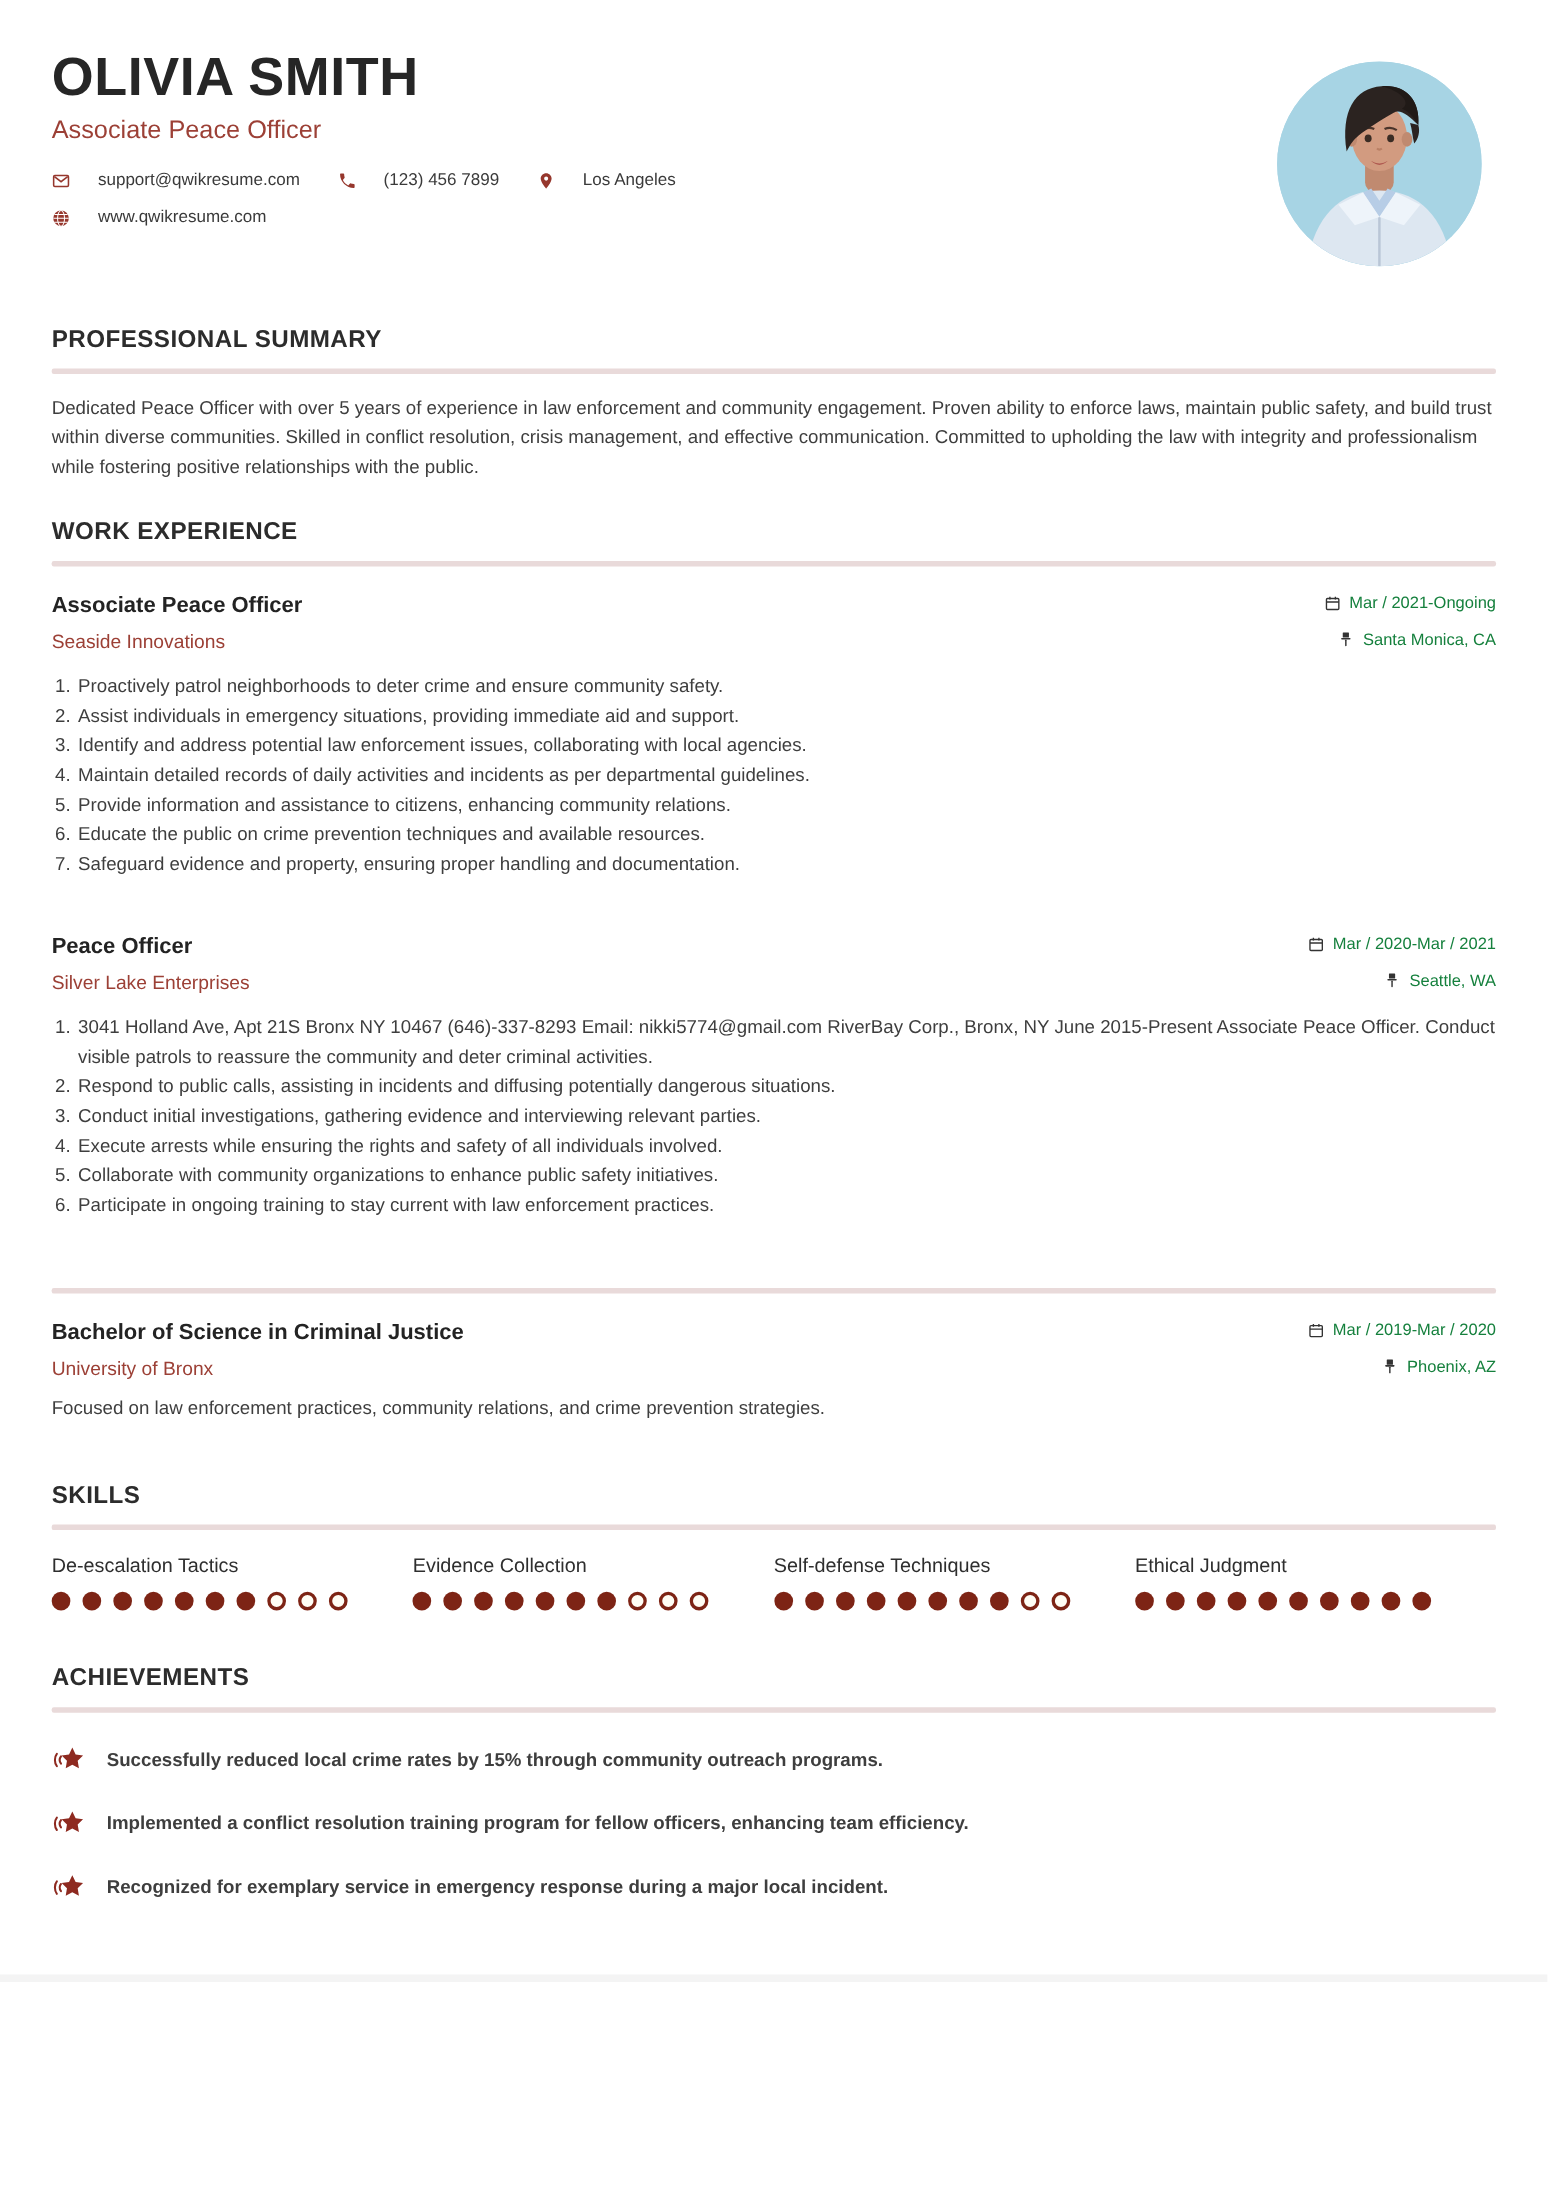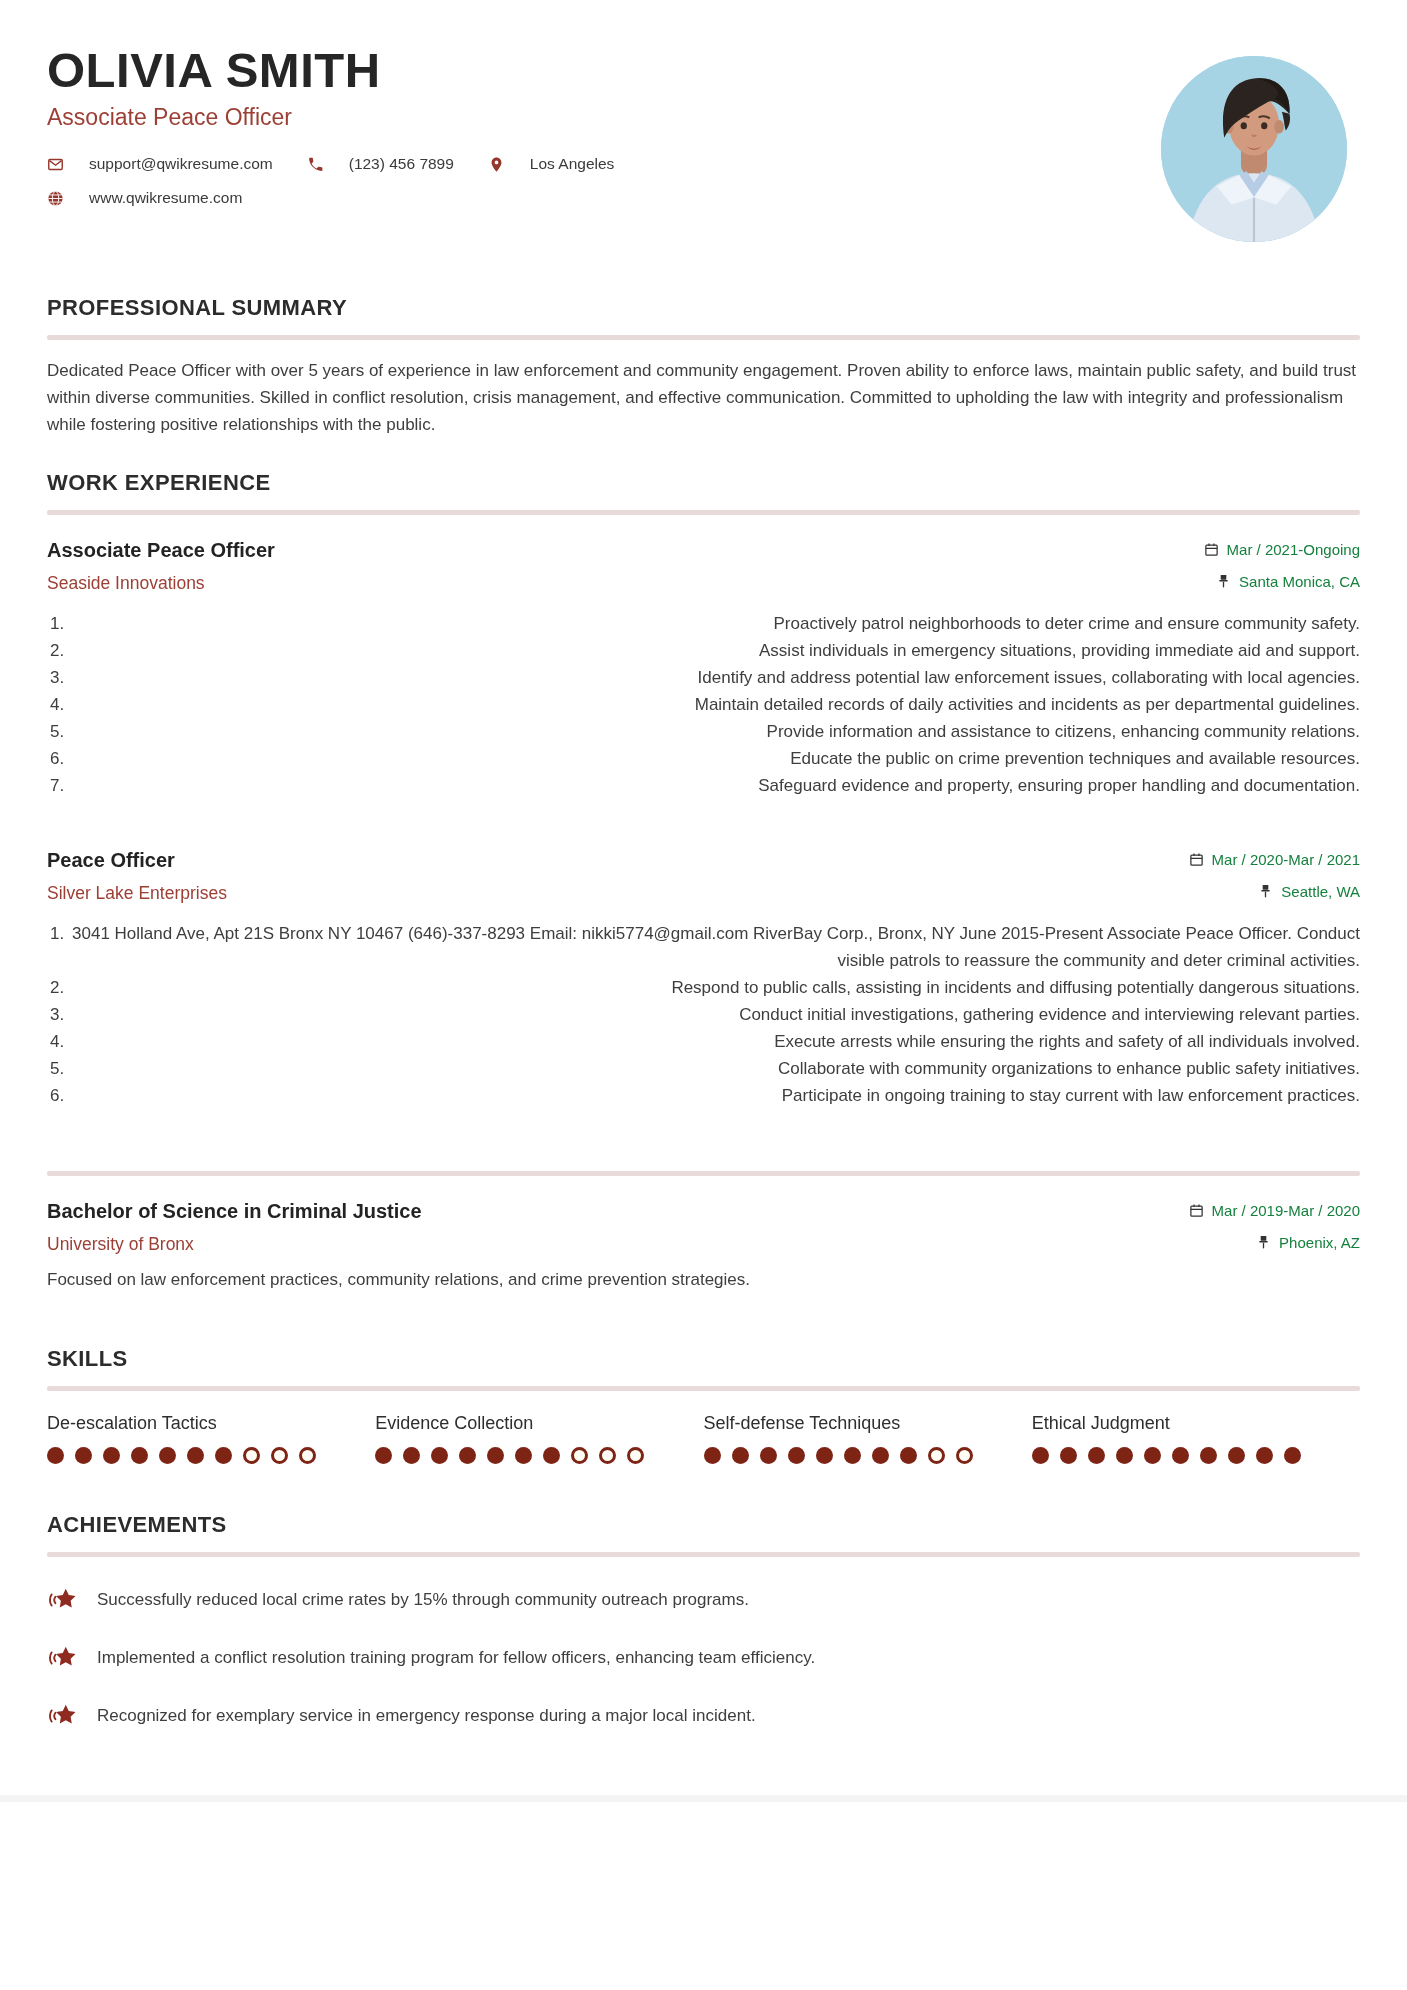--- a/index.html
+++ b/index.html
@@ -45,39 +45,39 @@
   .job { margin-top:24px; }
   .job + .job { margin-top:50px; }
   .job-head { display:flex; justify-content:space-between; align-items:baseline; }
   .job-role { font-size:20px; font-weight:600; color:#232323; }
   .job-sub { display:flex; justify-content:space-between; align-items:baseline; margin-top:11px; }
   .company { font-size:17.5px; color:var(--accent); }
   .meta { display:inline-flex; align-items:center; gap:8px; font-size:15px; color:#15803d; }
   .micon { display:inline-flex; width:15px; height:15px; }
   .micon svg { width:100%; height:100%; }
   ol.job-bullets { margin-top:16px; margin-left:2px; padding-left:20px; font-size:17px; line-height:27px; color:#3e3e3e; }
-  ol.job-bullets li { padding-left:2px;text-align:right; }
+  ol.job-bullets li { padding-left:2px; }
 
   .education-section { margin-top:62px; }
   .edu-desc { margin-top:15px; font-size:17px; color:#3e3e3e; }
 
   .skills-section { margin-top:56px; }
   .skills-grid { display:grid; grid-template-columns:repeat(4,1fr); margin-top:22px; }
   .skill-name { font-size:18px; color:#2e2e2e; }
   .skill-dots { display:flex; gap:11px; margin-top:13px; }
   .dot { width:17px; height:17px; border-radius:50%; }
   .dot.filled { background:var(--dot); }
   .dot.empty { border:3px solid var(--dot); background:#fffdf4; }
 
   .achievements-section { margin-top:48px; }
   .ach-list { margin-top:12px; }
   .ach-row { display:flex; align-items:center; gap:20px; margin-top:28px; }
   .ach-icon { display:inline-flex; width:30px; height:30px; flex:0 0 auto; }
   .ach-icon svg { width:100%; height:100%; }
-  .ach-text { font-size:17px; color:#3e3e3e; }
+  .ach-text { font-size:17px; color:#3e3e3e;font-weight:bold; }
 
   
   .footer {
     position:absolute; left:47px; right:47px; top:1896px;
     display:flex; justify-content:space-between; align-items:center;
   }
   .powered { display:flex; align-items:center; gap:10px; }
   .powered-label { font-size:13px; color:#555; }
   .q-logo { display:inline-flex; width:27px; height:27px; }
   .q-logo svg { width:100%; height:100%; }

